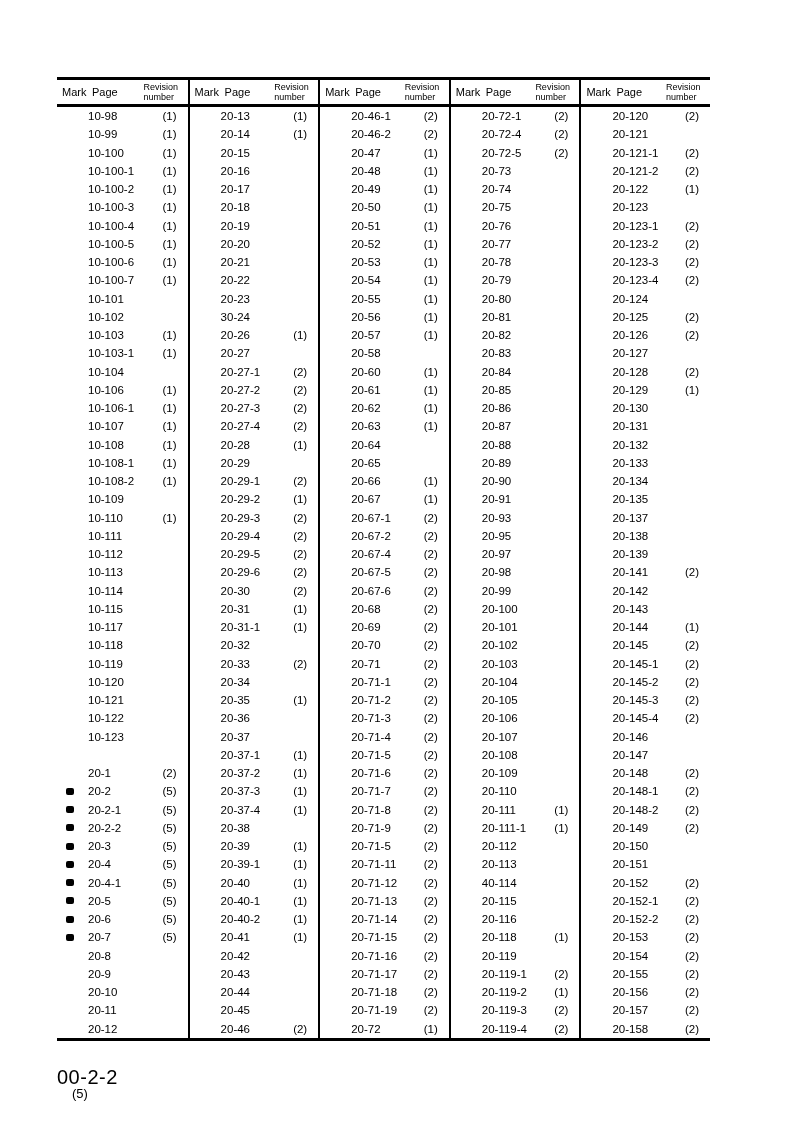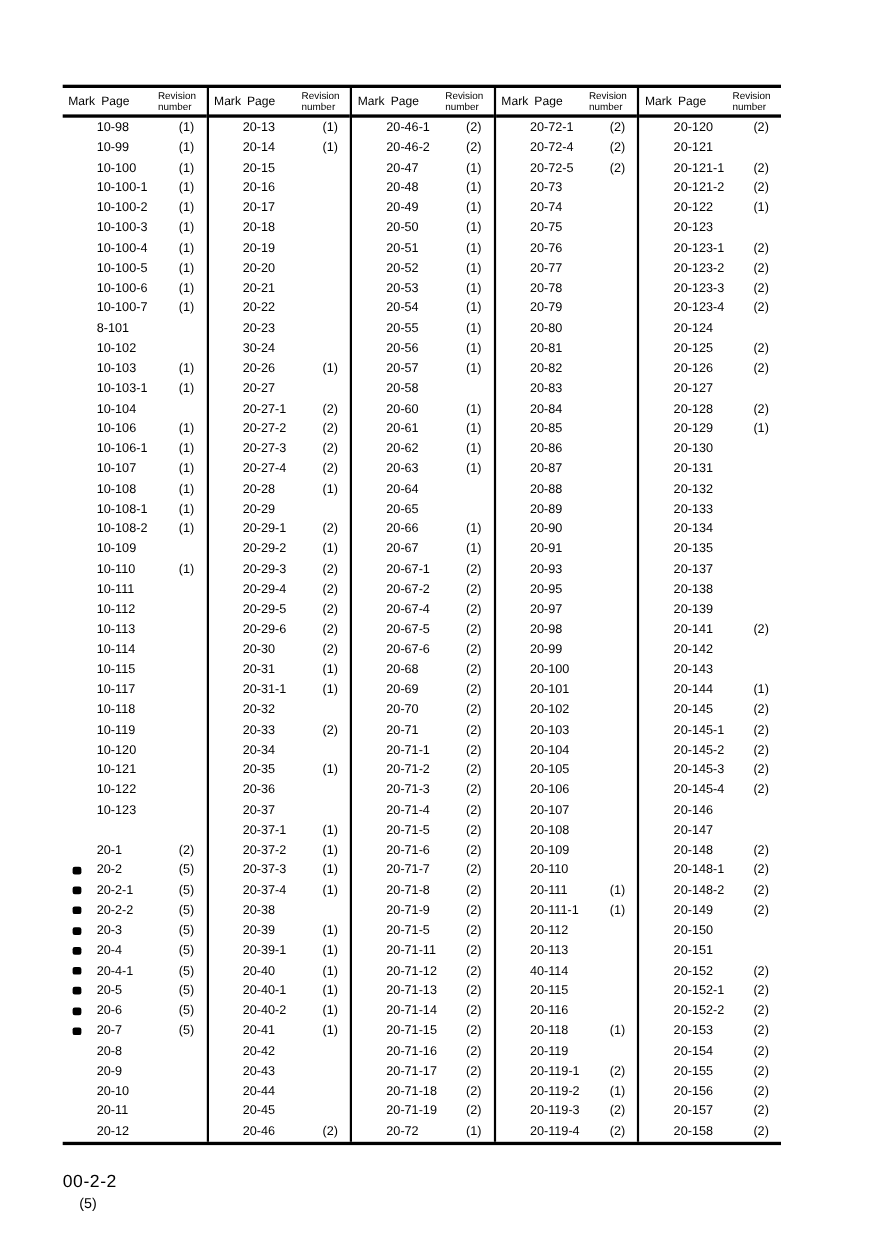--- a/index.html
+++ b/index.html
@@ -41,21 +41,21 @@
             box-sizing:border-box; white-space:nowrap; }
 
   
   .watermark {
     position:absolute; left:246px; top:235px;
     font-size:28px; letter-spacing:-0.5px;
     color:#161616; white-space:nowrap; z-index:5;
   }
 
   
-  .footer-page { position:absolute; left:57px; top:1066px; font-size:16px; letter-spacing:0.5px; }
+  .footer-page { position:absolute; left:57px; top:1066px; font-size:20px; letter-spacing:0.5px; }
   .footer-rev  { position:absolute; left:72px; top:1086px; font-size:13px; }
 </style>
 </head>
 <body>
 
 <div class="page">
   <div class="toc-table">
       <div class="col">
         <div class="col-header">
           <span class="h-mark">Mark</span>
@@ -107,21 +107,21 @@
           <span class="c-page">10-100-6</span>
           <span class="c-rev">(1)</span>
         </div>
         <div class="row">
           <span class="c-mark"></span>
           <span class="c-page">10-100-7</span>
           <span class="c-rev">(1)</span>
         </div>
         <div class="row">
           <span class="c-mark"></span>
-          <span class="c-page">8-101</span>
+          <span class="c-page">10-101</span>
           <span class="c-rev"></span>
         </div>
         <div class="row">
           <span class="c-mark"></span>
           <span class="c-page">10-102</span>
           <span class="c-rev"></span>
         </div>
         <div class="row">
           <span class="c-mark"></span>
           <span class="c-page">10-103</span>

